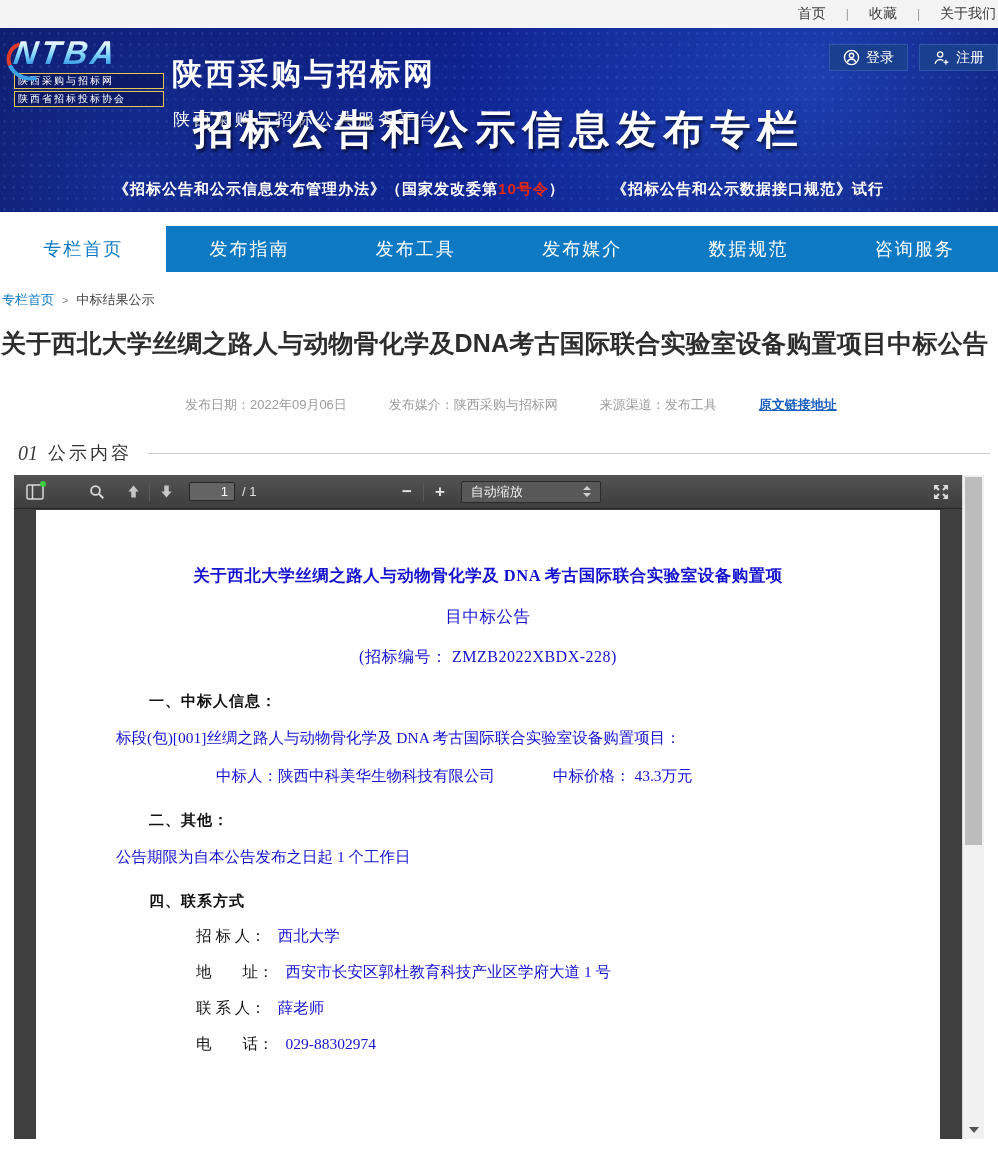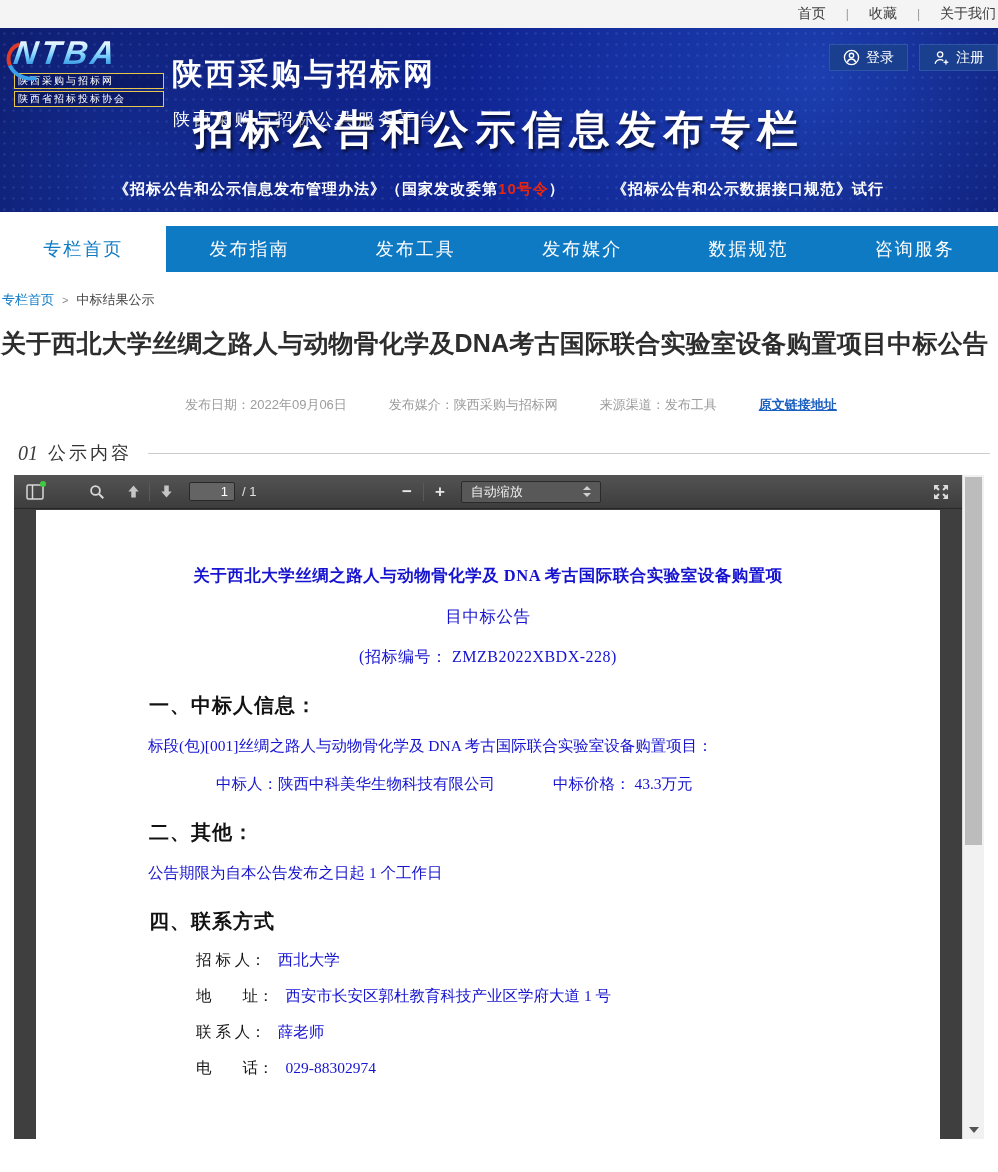--- a/index.html
+++ b/index.html
@@ -116,24 +116,24 @@
   .sb-down { position:absolute; bottom:6px; left:6px; width:0; height:0;
     border-left:5px solid transparent; border-right:5px solid transparent;
     border-top:6px solid #545454; cursor:pointer; }
 
   
   .doc { font-family:"Liberation Serif","DejaVu Serif",serif; color:#1512d0; }
   .doc-center { text-align:center; font-size:16.5px; letter-spacing:0.5px; }
   .t1 { padding-top:55px;font-weight:bold; }
   .t2 { margin-top:19px; }
   .ref { margin-top:19px; font-size:16px; }
-  .doc-h { color:#121212; font-weight:bold; font-size:20px; margin:24px 0 0 113px;
+  .doc-h { color:#121212; font-weight:bold; font-size:15px; margin:24px 0 0 113px;
     letter-spacing:1px; }
   .doc-line { font-size:15.5px; margin-top:17px; }
-  .ind1 { margin-left:112px; }
+  .ind1 { margin-left:80px; }
   .ind2 { margin-left:180px; }
   .price-gap { margin-left:58px; }
   .black { color:#141414; }
   .contact-row { margin:15px 0 0 160px; font-size:15.5px; }
   .contact-row .lbl { color:#141414; }
   .contact-row .val { margin-left:12px; }
 </style>
 </head>
 <body>
 

